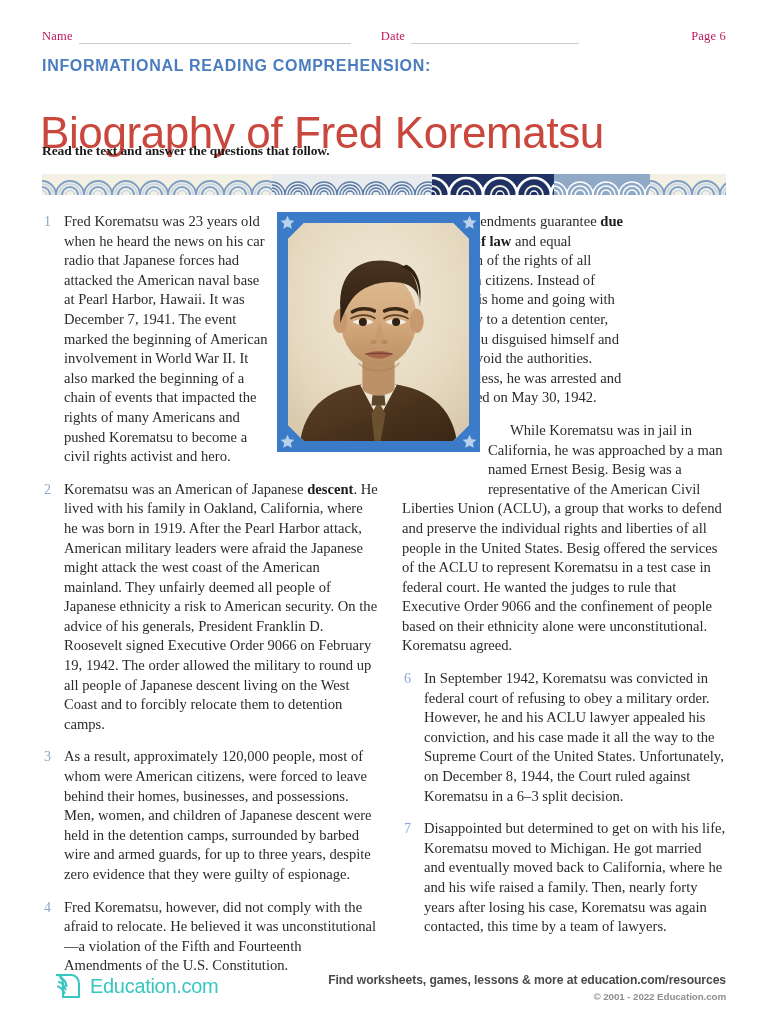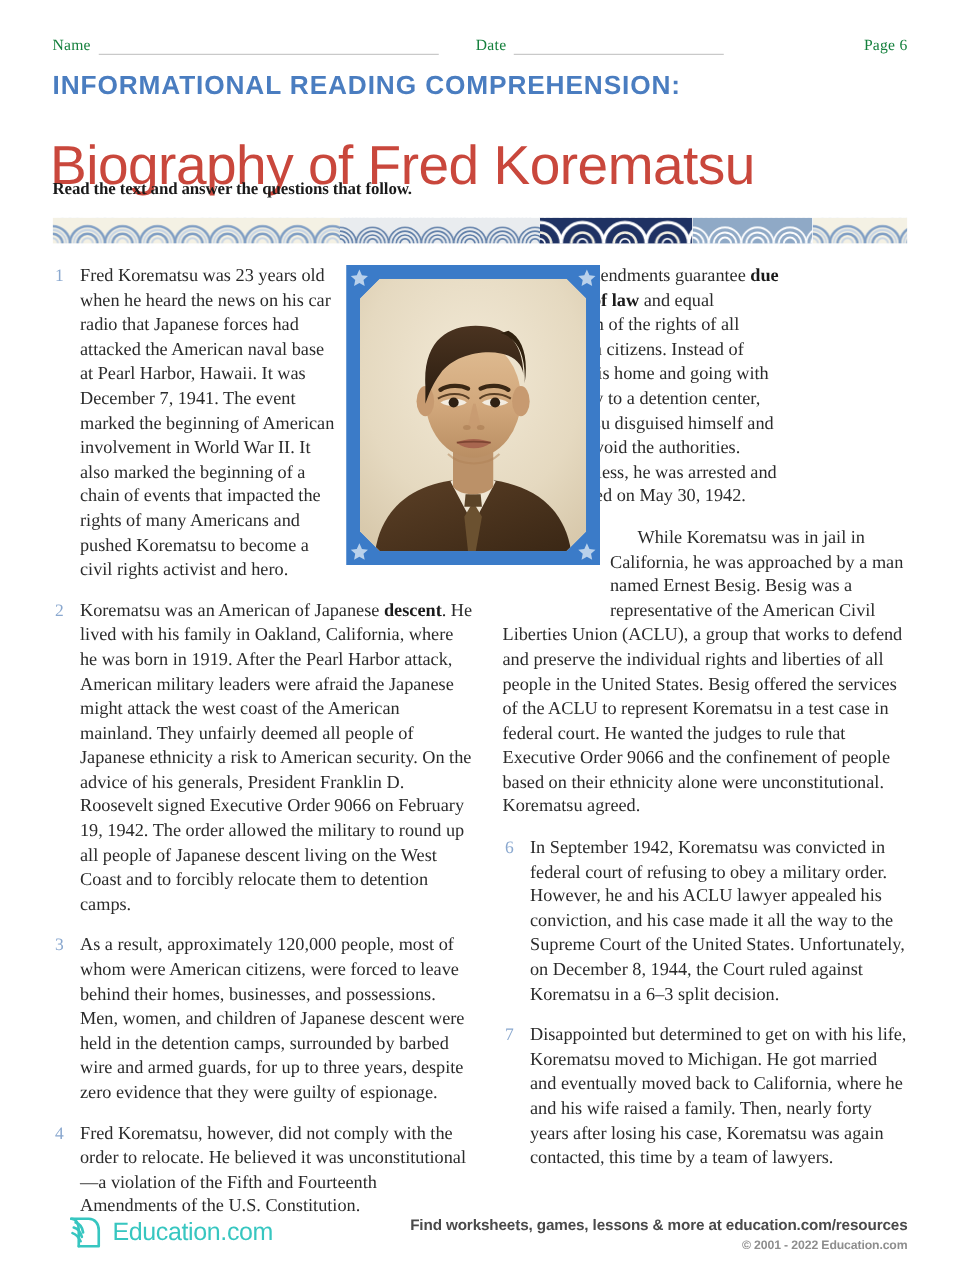--- a/index.html
+++ b/index.html
@@ -22,40 +22,40 @@
 
   
   .meta-row {
     position: absolute;
     top: 22px; left: 42px; right: 42px;
     height: 22px;
     display: flex;
     align-items: flex-end;
     font-family: "Liberation Serif", serif;
     font-size: 12.5px;
-    color: #15803d;
+    color: #be185d;
   }
   .meta-label { line-height: 1; padding-bottom: 2px; letter-spacing: .2px; }
   .meta-rule {
     border-bottom: 1px solid #c9c9c9;
     height: 14px;
     margin: 0 0 0 6px;
   }
   .meta-rule.name { width: 272px; }
   .meta-rule.date { width: 168px; }
   .meta-date-label { margin-left: 30px; text-align: center; }
   .meta-page { margin-left: auto; padding-bottom: 2px; }
 
   
   .kicker {
     position: absolute;
     top: 57px; left: 42px;
     font-family: "Liberation Sans", sans-serif;
     font-weight: bold;
-    font-size: 21px;
+    font-size: 16px;
     letter-spacing: 0.7px;
     color: #4a7dc0;
     white-space: nowrap;
   }
   .title {
     position: absolute;
     top: 79px; left: 40px;
     font-family: "Liberation Sans", sans-serif;
     font-weight: normal;
     font-size: 44px;
@@ -378,21 +378,21 @@
 
     <p class="para">
       <span class="pnum">2</span><span>Korematsu was an American of Japanese </span><b>descent</b><span>. He lived with his family in Oakland, California, where he was born in 1919. After the Pearl Harbor attack, American military leaders were afraid the Japanese might attack the west coast of the American mainland. They unfairly deemed all people of Japanese ethnicity a risk to American security. On the advice of his generals, President Franklin D. Roosevelt signed Executive Order 9066 on February 19, 1942. The order allowed the military to round up all people of Japanese descent living on the West Coast and to forcibly relocate them to detention camps.</span>
     </p>
 
     <p class="para">
       <span class="pnum">3</span><span>As a result, approximately 120,000 people, most of whom were American citizens, were forced to leave behind their homes, businesses, and possessions. Men, women, and children of Japanese descent were held in the detention camps, surrounded by barbed wire and armed guards, for up to three years, despite zero evidence that they were guilty of espionage.</span>
     </p>
 
     <p class="para">
-      <span class="pnum">4</span><span>Fred Korematsu, however, did not comply with the order to relocate. He believed it was unconstitutional—a violation of the Fifth and Fourteenth Amendments of the U.S. Constitution.</span>
+      <span class="pnum">4</span><span>Fred Korematsu, however, did not comply with the afraid to relocate. He believed it was unconstitutional—a violation of the Fifth and Fourteenth Amendments of the U.S. Constitution.</span>
     </p>
   </div>
 
   <div class="col col-right">
 
     <p class="para" style="padding-left:22px; width:222px">
       <span>These amendments guarantee </span><b>due process of law</b><span> and equal protection of the rights of all American citizens. Instead of leaving his home and going with his family to a detention center, Korematsu disguised himself and tried to avoid the authorities. Nevertheless, he was arrested and imprisoned on May 30, 1942.</span>
     </p>
 
     <p class="para" style="padding-left:0">

